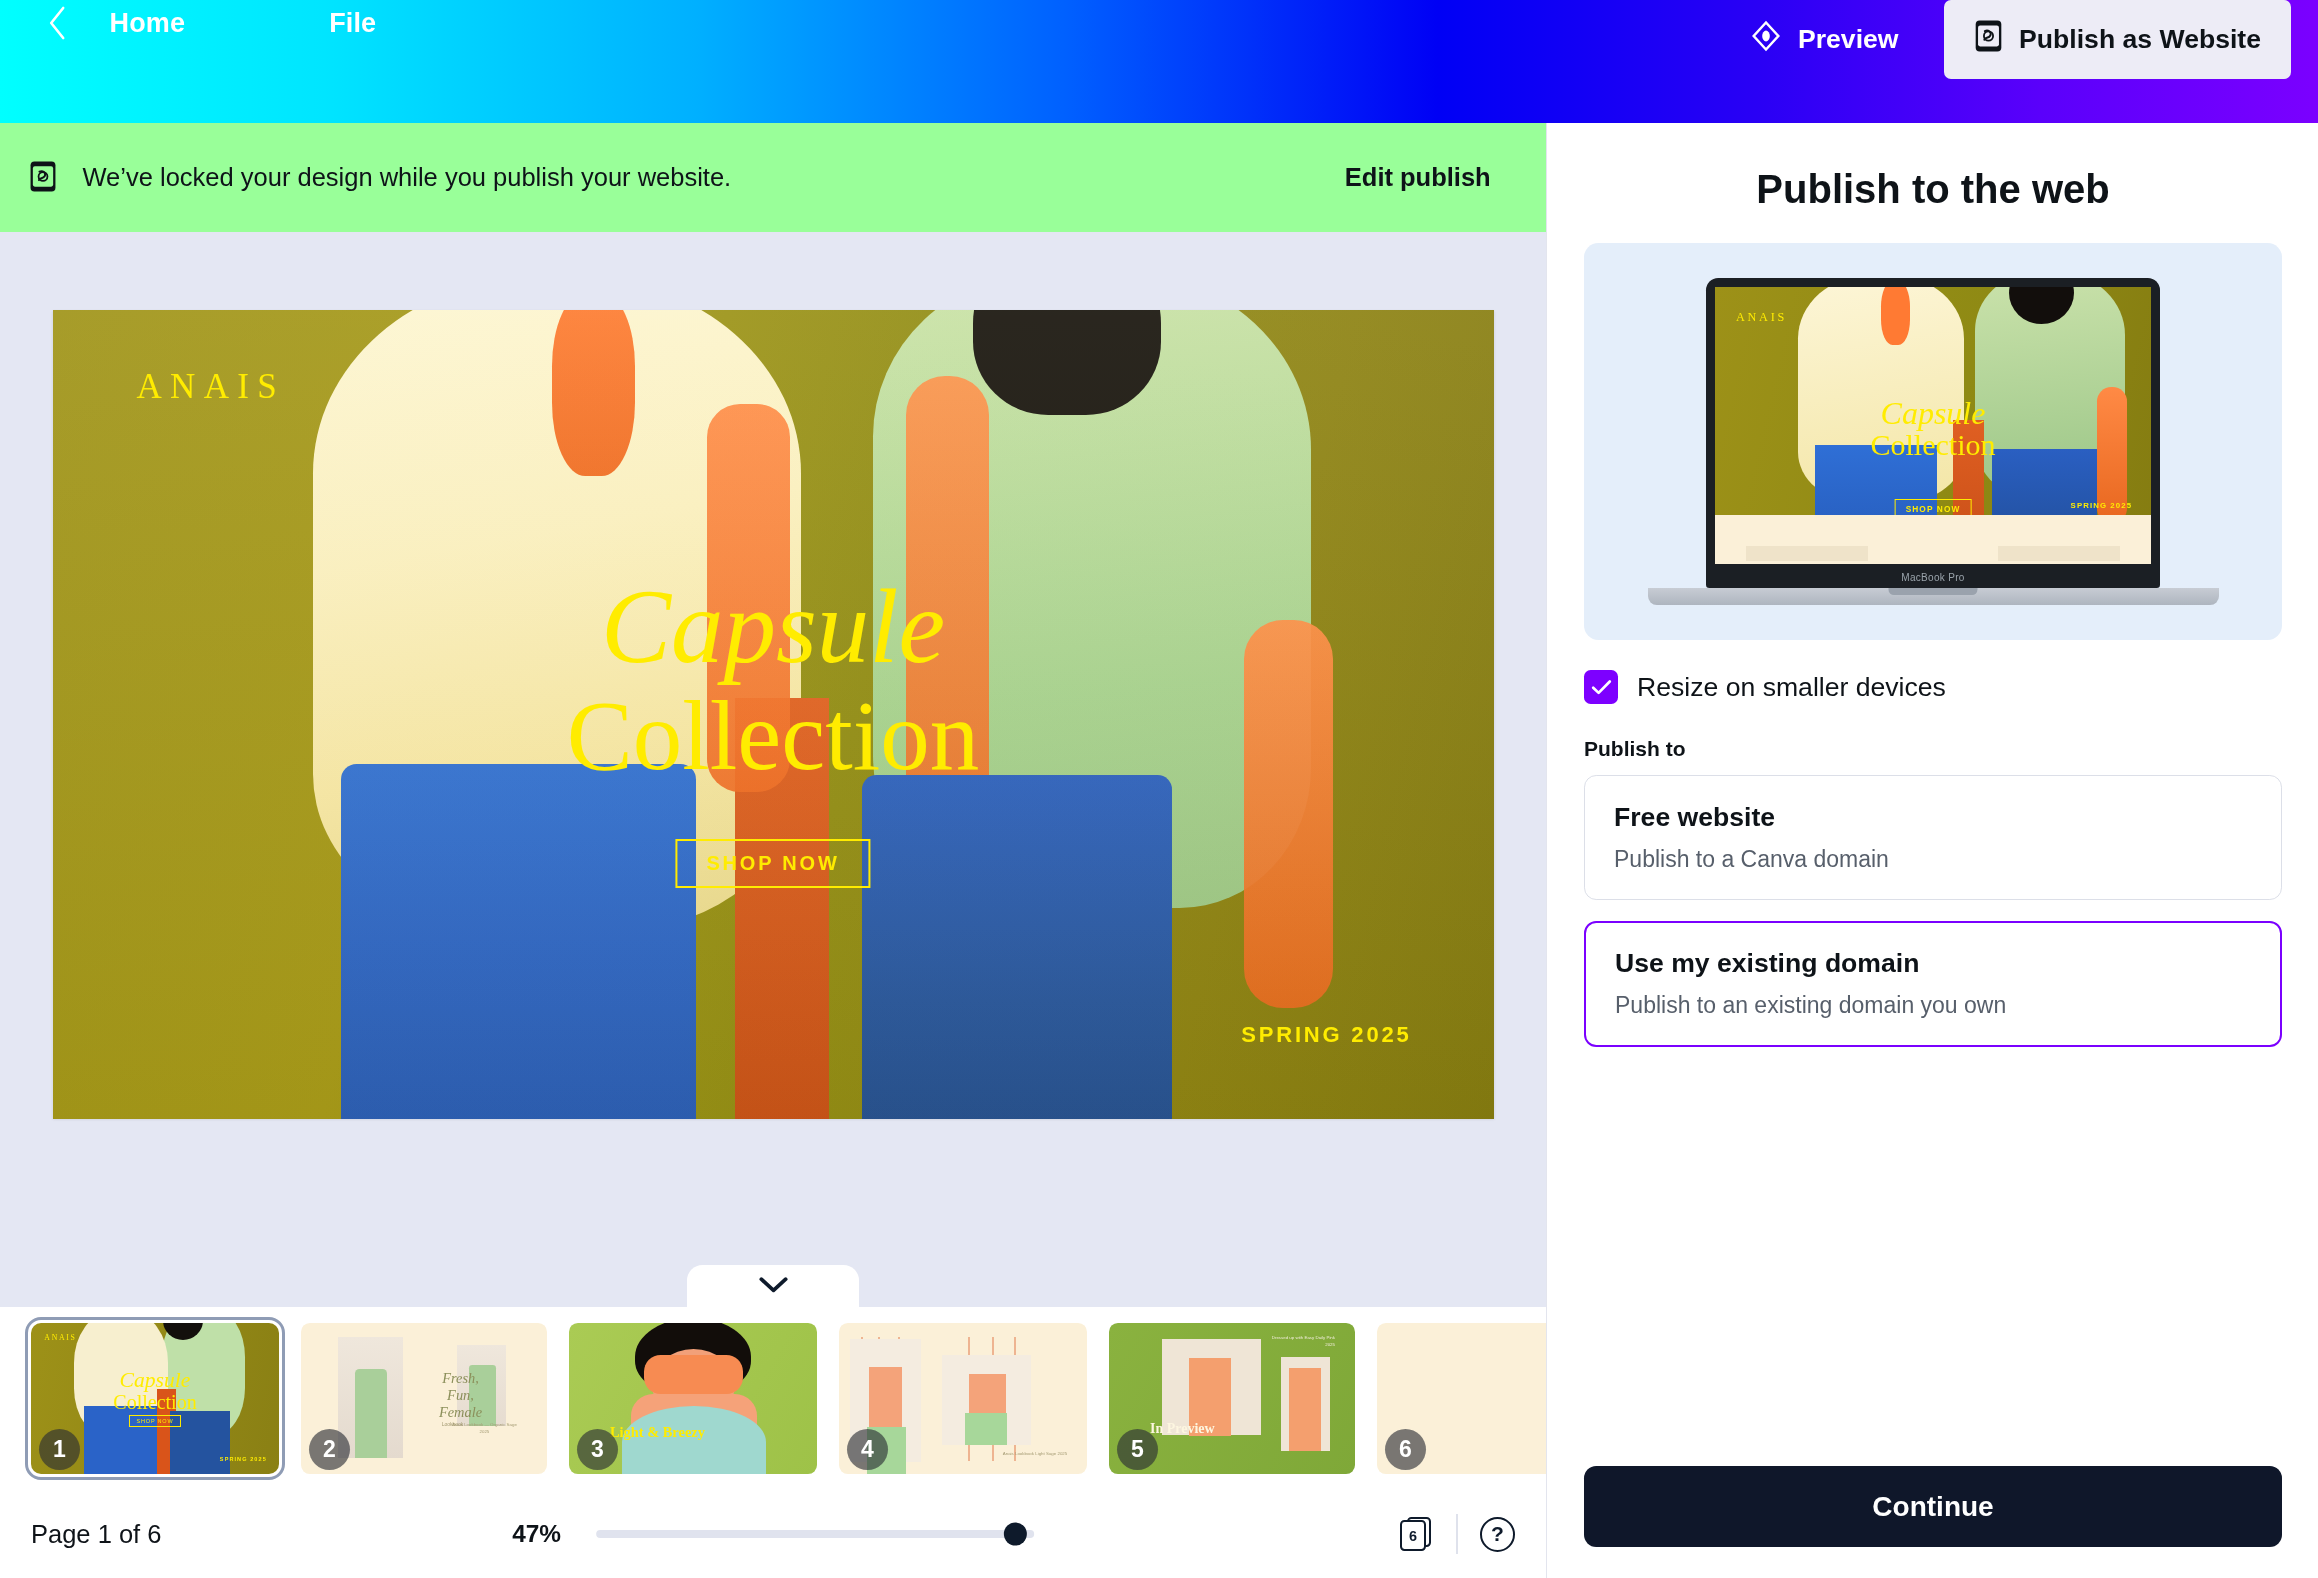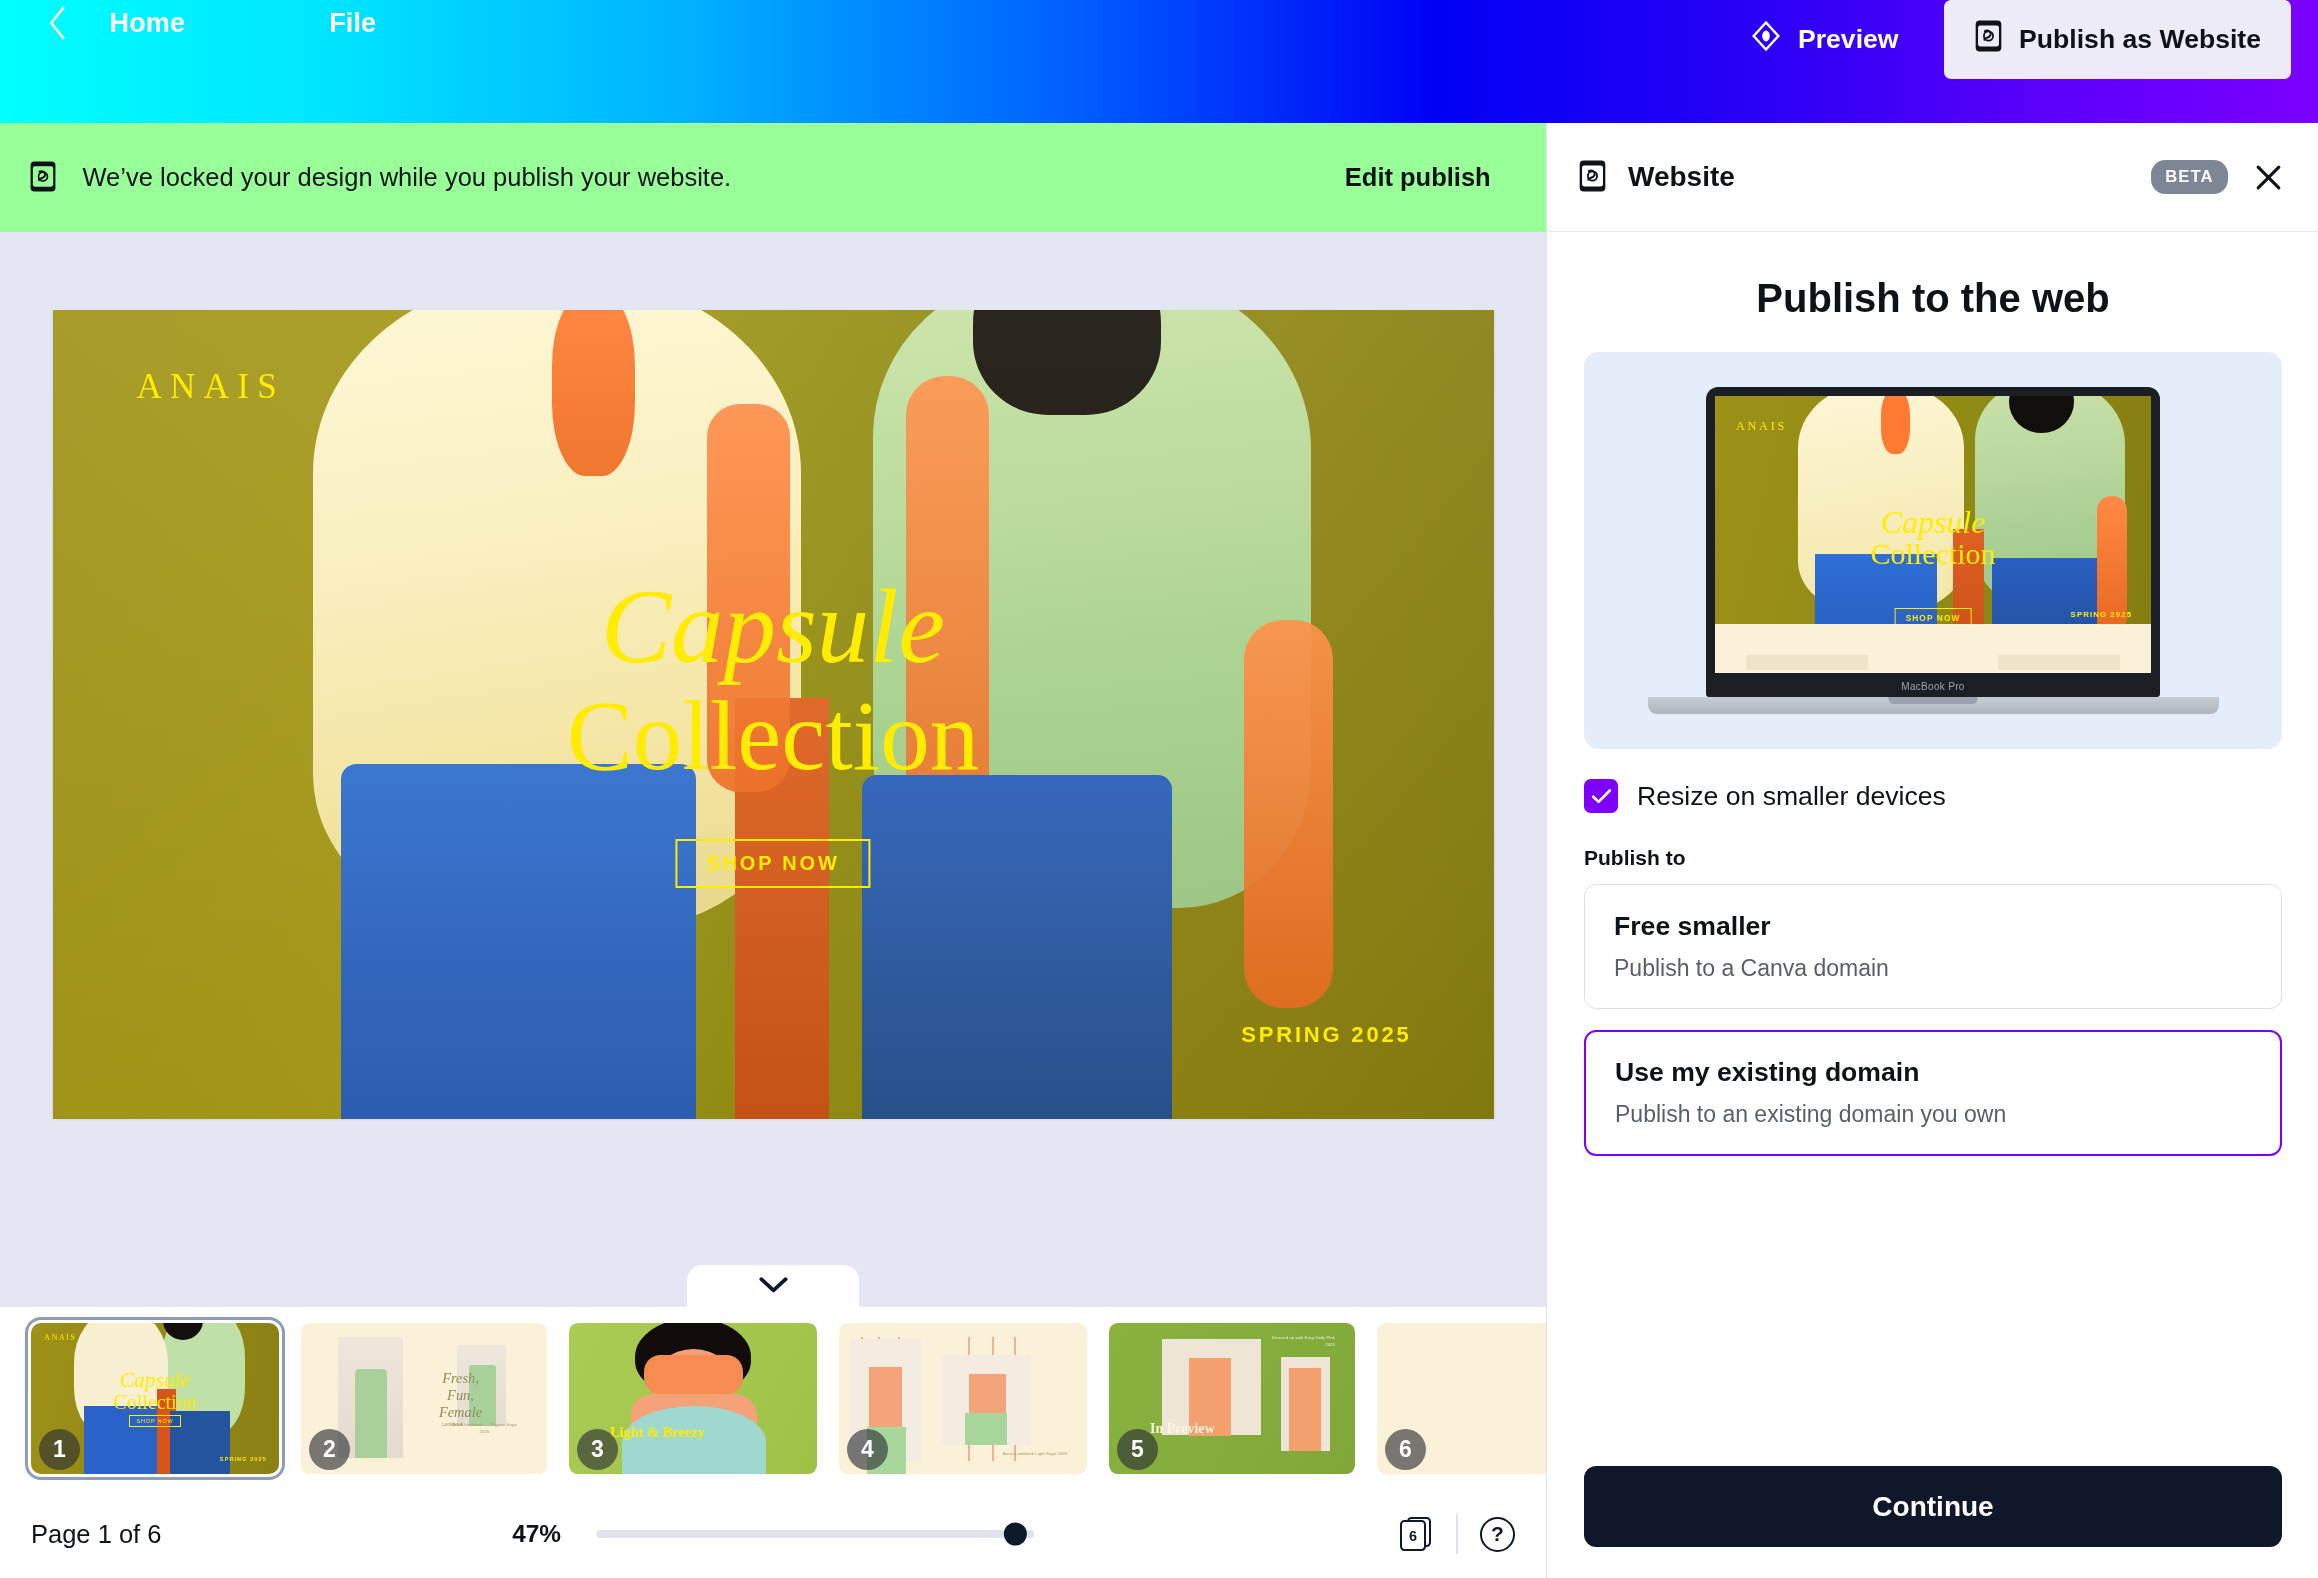--- a/index.html
+++ b/index.html
@@ -464,37 +464,20 @@
           </div>
           <div class="vdiv"></div>
           <div class="help-icon">?</div>
         </div>
       </div>
 
     </div>
 
     <div class="right-col">
 
-      <div class="panel-head">
-        <span>
-          <svg width="29" height="34" viewBox="0 0 22 26" fill="none" aria-hidden="true">
-            <rect x="1.2" y="1.2" width="19.6" height="23.6" rx="3" fill="#0e1318"></rect>
-            <rect x="3" y="5" width="16" height="16" rx="1.6" fill="#ffffff"></rect>
-            <path d="M8.2 9.2c2.6-1.3 5.4 1 4.2 3.4-1.1 2.3-4.2 1.3-4.6 3.3" stroke="#0e1318" stroke-width="1.5" fill="none" stroke-linecap="round"></path>
-            <circle cx="11" cy="13" r="3.5" stroke="#0e1318" stroke-width="1.4" fill="none"></circle>
-          </svg>
-        </span>
-        <span class="panel-title">Website</span>
-        <span class="beta">BETA</span>
-        <span class="close-x">
-          <svg width="31" height="31" viewBox="0 0 24 24" fill="none" aria-hidden="true">
-            <path d="M4 4 L20 20 M20 4 L4 20" stroke="#0e1318" stroke-width="2.4" stroke-linecap="round"></path>
-          </svg>
-        </span>
-      </div>
 
       <div class="panel-body">
         <div class="panel-h1">Publish to the web</div>
 
         <div class="preview-card">
           <div class="laptop">
             <div class="laptop-screen">
               <div class="laptop-inner">
                 <div style="position:absolute;inset:0;background:linear-gradient(103deg,#9d9118,#8f8a14 55%,#857c11);"></div>
                 <div style="position:absolute;left:83px;top:-12.2px;width:166px;height:227px;background:linear-gradient(170deg,#fdf6d8,#f3e6a6);border-radius:44% 44% 36% 36% / 28% 28% 22% 22%;"></div>
@@ -530,21 +513,21 @@
             <svg width="21" height="16.6" viewBox="0 0 20 16" fill="none" aria-hidden="true">
               <path d="M2 8.4 L7.2 13.4 L18 2.4" stroke="#ffffff" stroke-width="2.6" fill="none" stroke-linecap="round" stroke-linejoin="round"></path>
             </svg>
           </span>
           <span class="checkrow-label">Resize on smaller devices</span>
         </div>
 
         <div class="section-label">Publish to</div>
 
         <div class="opt-card">
-          <div class="opt-title">Free smaller</div>
+          <div class="opt-title">Free website</div>
           <div class="opt-sub">Publish to a Canva domain</div>
         </div>
 
         <div class="opt-card active">
           <div class="opt-title">Use my existing domain</div>
           <div class="opt-sub">Publish to an existing domain you own</div>
         </div>
       </div>
 
       <div class="panel-foot">

